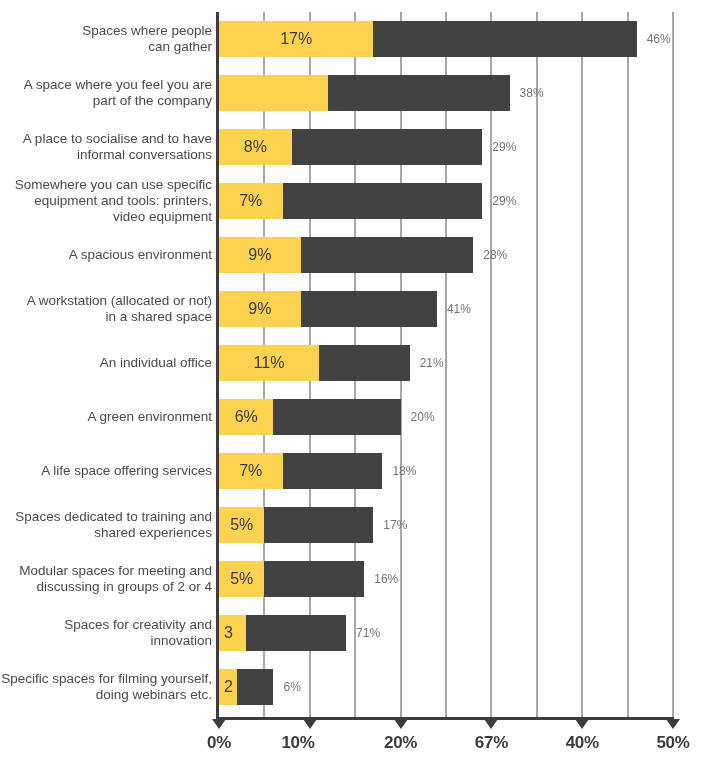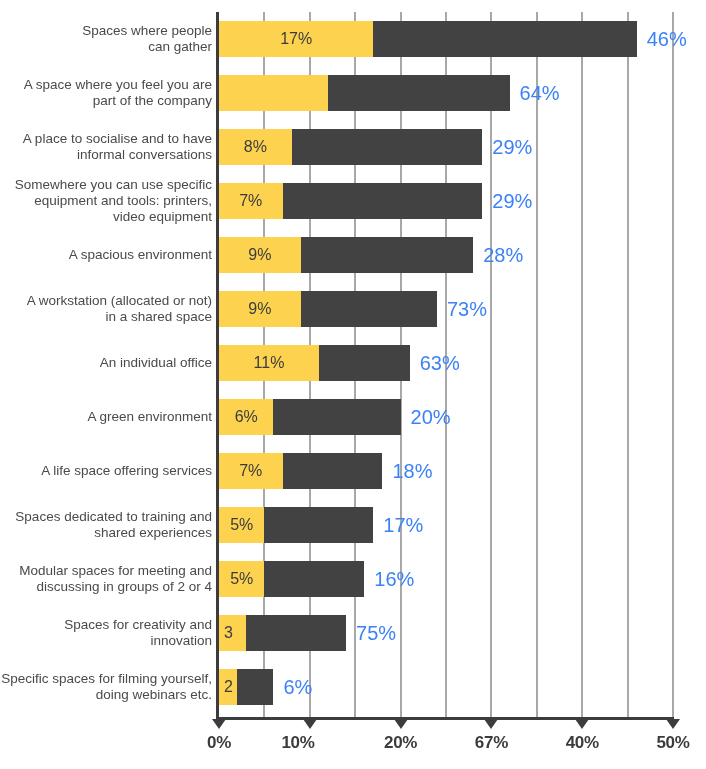--- a/index.html
+++ b/index.html
@@ -133,22 +133,22 @@
   .seg-value.leftish {
     left: 5px;
     text-align: left;
   }
 
   .total-value {
     position: absolute;
     top: 0;
     height: 36px;
     line-height: 36px;
-    font-size: 20px;
-    color: #3b82f6;
+    font-size: 12px;
+    color: #737373;
     white-space: nowrap;
   }
 </style>
 </head>
 <body>
 
 <div id="chart-root">
 
   <div class="plot-area" id="gridlines">
       <div class="gridline" style="left: 44.4px;"></div>
@@ -174,21 +174,21 @@
         </div>
         <div class="total-value" style="left: 646.68px;">46%</div>
       </div>
       <div class="row" style="top: 75px;">
         <div class="cat-label h2">A space where you feel you are
 part of the company</div>
         <div class="bar-wrap" style="width: 290.56px;">
           <div class="seg seg-primary" style="left: 0px; width: 108.96px; background: rgb(252, 210, 79);"></div>
           <div class="seg seg-secondary" style="left: 108.96px; width: 181.6px; background: rgb(66, 66, 66);"></div>
         </div>
-        <div class="total-value" style="left: 519.56px;">64%</div>
+        <div class="total-value" style="left: 519.56px;">38%</div>
       </div>
       <div class="row" style="top: 129px;">
         <div class="cat-label h2">A place to socialise and to have
 informal conversations</div>
         <div class="bar-wrap" style="width: 263.32px;">
           <div class="seg seg-primary" style="left: 0px; width: 72.64px; background: rgb(252, 210, 79);"></div>
           <div class="seg seg-secondary" style="left: 72.64px; width: 190.68px; background: rgb(66, 66, 66);"></div>
           <div class="seg-value centered" style="left: 0px; width: 72.64px;">8%</div>
         </div>
         <div class="total-value" style="left: 492.32px;">29%</div>
@@ -214,30 +214,30 @@
         <div class="total-value" style="left: 483.24px;">28%</div>
       </div>
       <div class="row" style="top: 291px;">
         <div class="cat-label h2">A workstation (allocated or not)
 in a shared space</div>
         <div class="bar-wrap" style="width: 217.92px;">
           <div class="seg seg-primary" style="left: 0px; width: 81.72px; background: rgb(252, 210, 79);"></div>
           <div class="seg seg-secondary" style="left: 81.72px; width: 136.2px; background: rgb(66, 66, 66);"></div>
           <div class="seg-value centered" style="left: 0px; width: 81.72px;">9%</div>
         </div>
-        <div class="total-value" style="left: 446.92px;">73%</div>
+        <div class="total-value" style="left: 446.92px;">41%</div>
       </div>
       <div class="row" style="top: 345px;">
         <div class="cat-label h1">An individual office</div>
         <div class="bar-wrap" style="width: 190.68px;">
           <div class="seg seg-primary" style="left: 0px; width: 99.88px; background: rgb(252, 210, 79);"></div>
           <div class="seg seg-secondary" style="left: 99.88px; width: 90.8px; background: rgb(66, 66, 66);"></div>
           <div class="seg-value centered" style="left: 0px; width: 99.88px;">11%</div>
         </div>
-        <div class="total-value" style="left: 419.68px;">63%</div>
+        <div class="total-value" style="left: 419.68px;">21%</div>
       </div>
       <div class="row" style="top: 399px;">
         <div class="cat-label h1">A green environment</div>
         <div class="bar-wrap" style="width: 181.6px;">
           <div class="seg seg-primary" style="left: 0px; width: 54.48px; background: rgb(252, 210, 79);"></div>
           <div class="seg seg-secondary" style="left: 54.48px; width: 127.12px; background: rgb(66, 66, 66);"></div>
           <div class="seg-value centered" style="left: 0px; width: 54.48px;">6%</div>
         </div>
         <div class="total-value" style="left: 410.6px;">20%</div>
       </div>
@@ -271,21 +271,21 @@
         <div class="total-value" style="left: 374.28px;">16%</div>
       </div>
       <div class="row" style="top: 615px;">
         <div class="cat-label h2">Spaces for creativity and
 innovation</div>
         <div class="bar-wrap" style="width: 127.12px;">
           <div class="seg seg-primary" style="left: 0px; width: 27.24px; background: rgb(252, 210, 79);"></div>
           <div class="seg seg-secondary" style="left: 27.24px; width: 99.88px; background: rgb(66, 66, 66);"></div>
           <div class="seg-value leftish">3</div>
         </div>
-        <div class="total-value" style="left: 356.12px;">75%</div>
+        <div class="total-value" style="left: 356.12px;">71%</div>
       </div>
       <div class="row" style="top: 669px;">
         <div class="cat-label h2">Specific spaces for filming yourself,
 doing webinars etc.</div>
         <div class="bar-wrap" style="width: 54.48px;">
           <div class="seg seg-primary" style="left: 0px; width: 18.16px; background: rgb(252, 210, 79);"></div>
           <div class="seg seg-secondary" style="left: 18.16px; width: 36.32px; background: rgb(66, 66, 66);"></div>
           <div class="seg-value leftish">2</div>
         </div>
         <div class="total-value" style="left: 283.48px;">6%</div>

